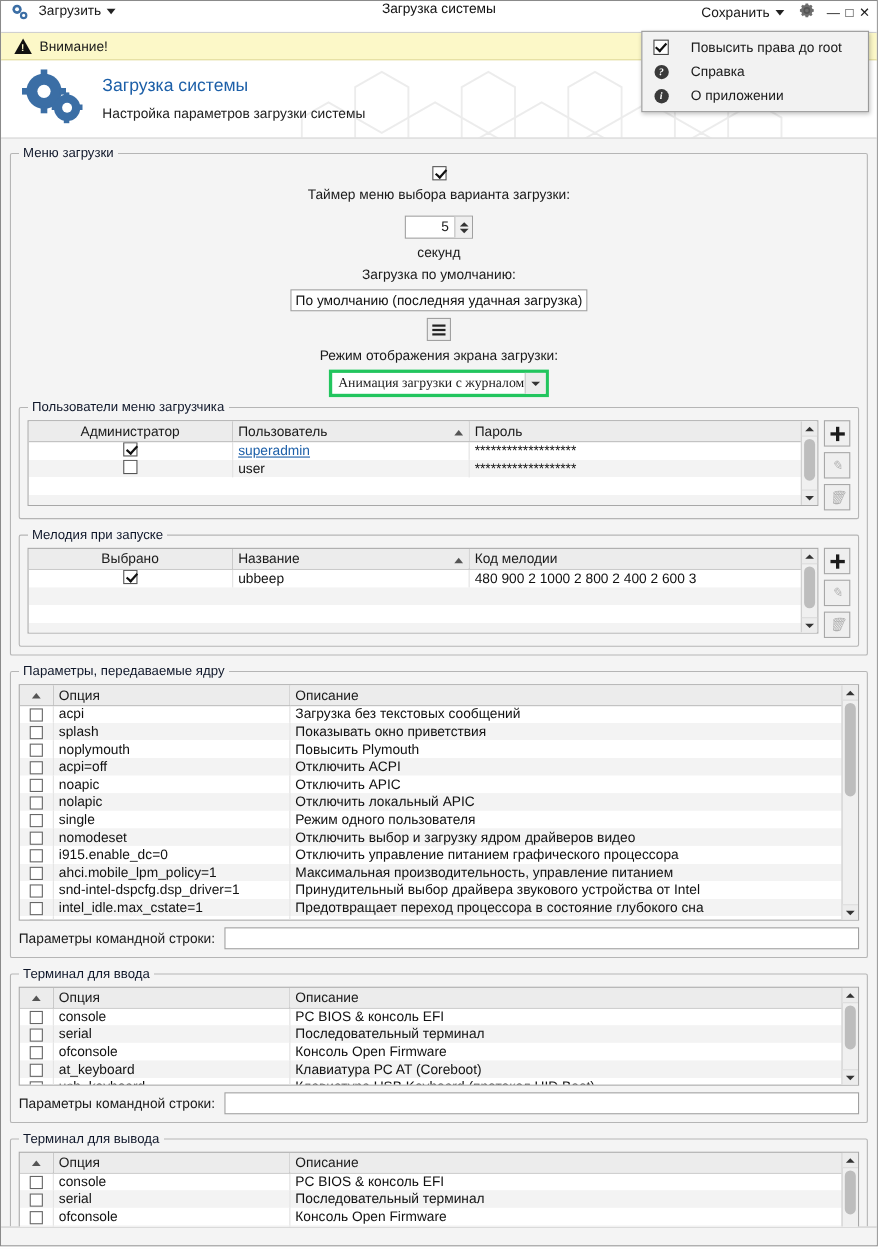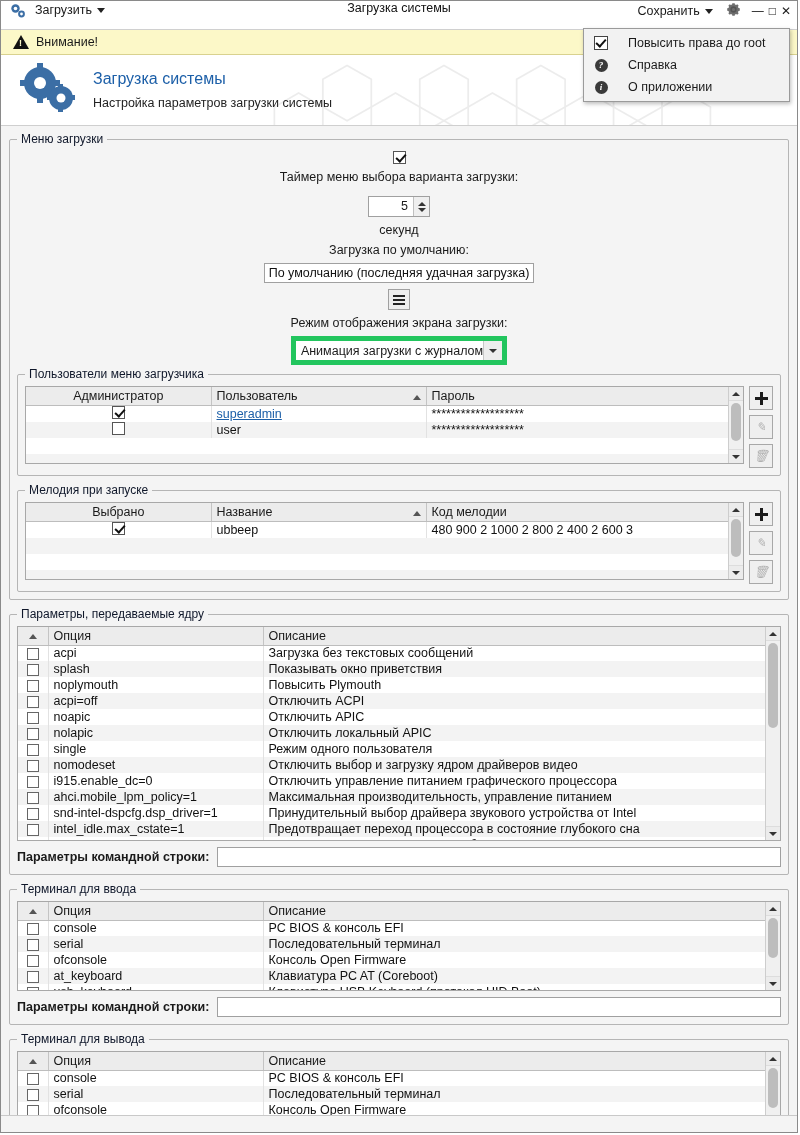--- a/index.html
+++ b/index.html
@@ -300,25 +300,26 @@
   }
   .hamb { width: 12px; }
   .hamb div {
     height: 2px;
     background: #222;
     margin: 2px 0;
   }
   .combo {
     flex: 1;
     display: flex;
-    border: 5px solid #22c55e;
+    border: 3px solid #22c55e;
     background: #fff;
     height: 37px;
     box-sizing: border-box;
     align-items: center;
+    font-family: Liberation Serif, serif;
   }
   .combo .cv {
     flex: 1;
     padding-left: 5px;
     font-size: 12.5px;
   }
   .combo .cbtn {
     width: 18px;
     height: 19px;
     background: #ededed;
@@ -435,21 +436,20 @@
   }
   .plus::before { left: 0; top: 5px; width: 13px; height: 3px; }
   .plus::after { top: 0; left: 5px; height: 13px; width: 3px; }
   .pencil { font-size: 12px; color: #b0b0b0; }
   .trash { font-size: 12px; color: #b0b0b0; }
   .cmdrow {
     display: flex;
     align-items: center;
     gap: 8px;
     margin-top: 6px;
-    font-weight: bold;
   }
   .cmdrow .fakeinput { flex: 1; }
   .cb-cell {
     width: 12px; height: 12px;
     border: 1px solid #666;
     background: #fff;
     display: inline-block;
     box-sizing: border-box;
     vertical-align: middle;
   }

